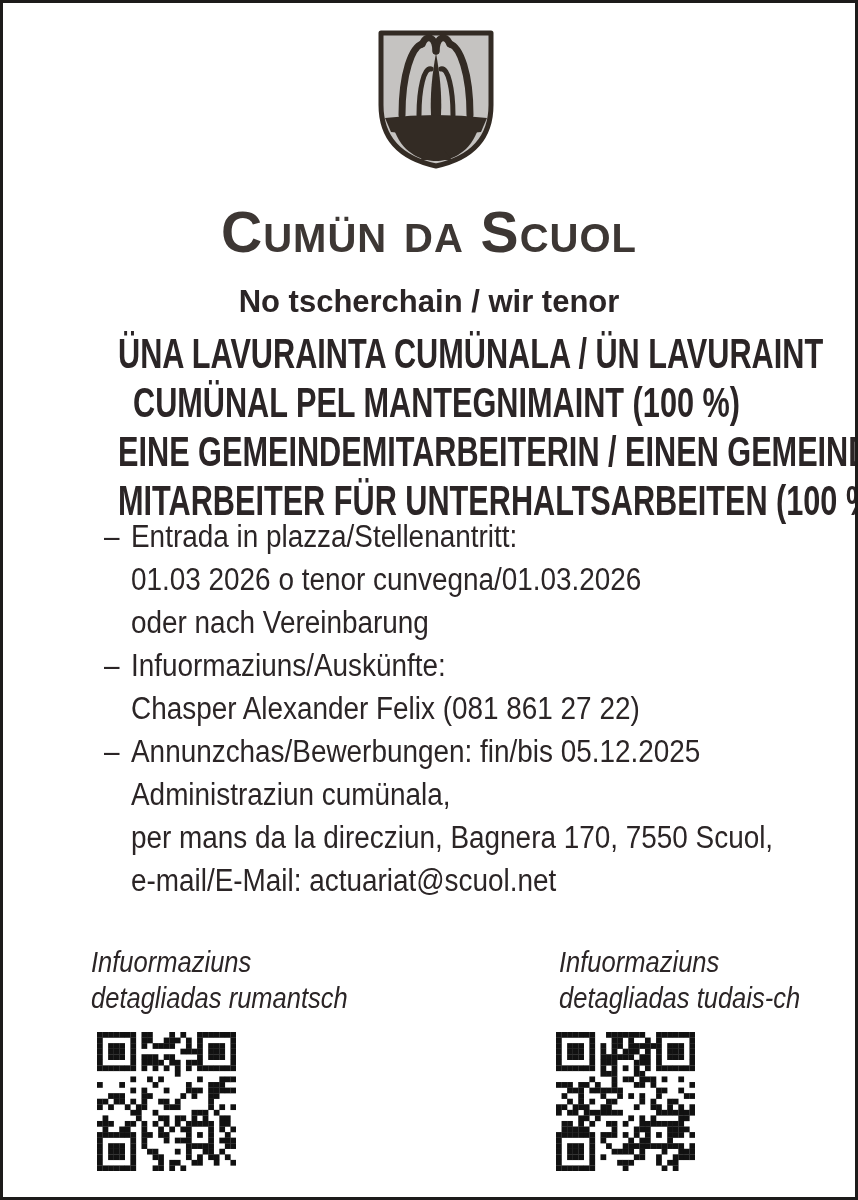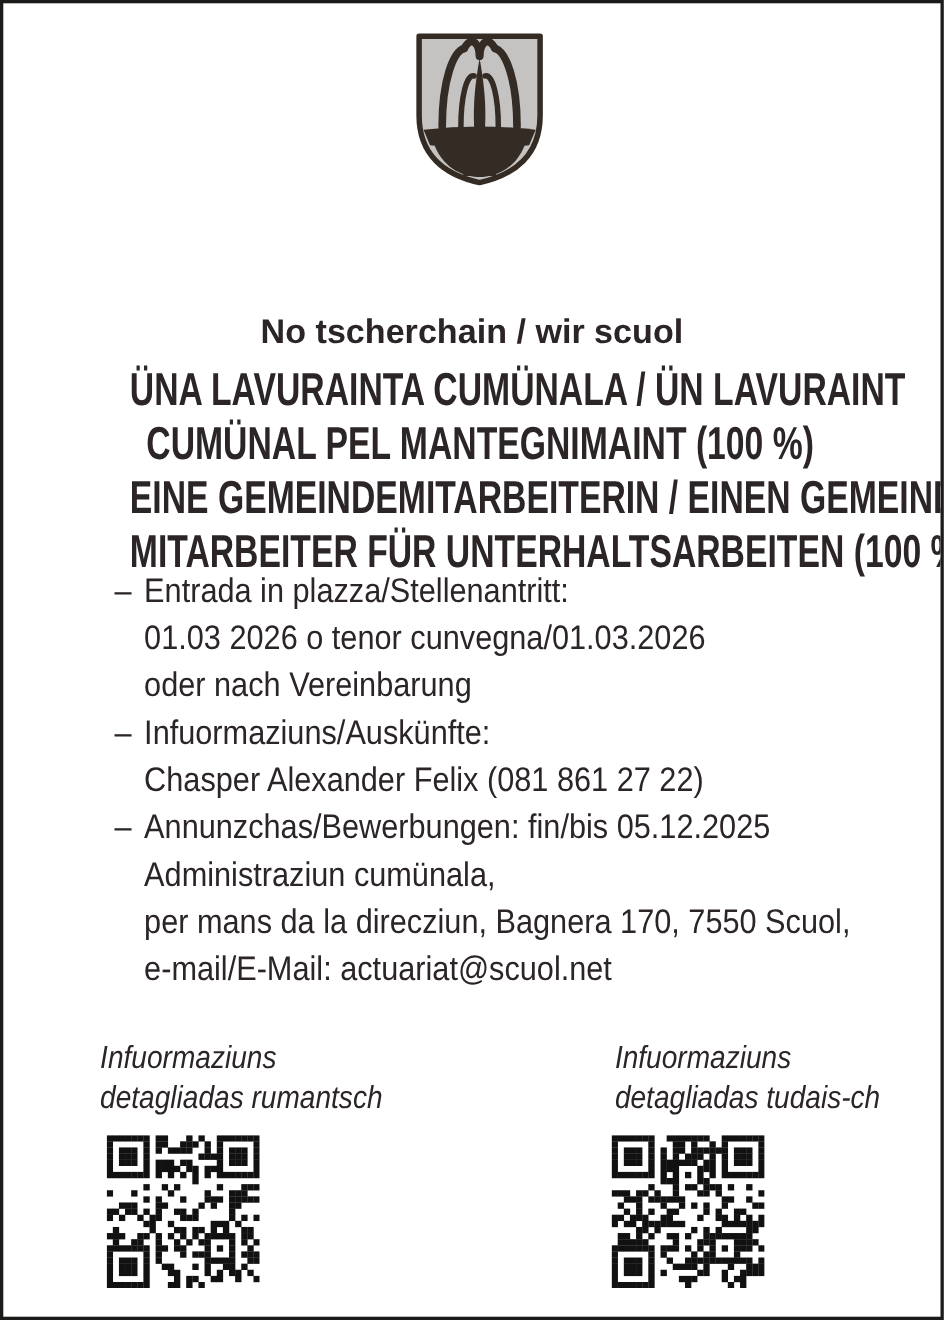--- a/index.html
+++ b/index.html
@@ -72,22 +72,23 @@
       </g>
       <g fill="var(--emblem-color)" stroke="none">
         <path d="M62,26 C58,48 56,68 57,88 L62,101 L67,88 C68,68 66,48 62,26 Z"></path>
         <path d="M11,91 Q62,85 113,91 L107,105 Q62,111 17,105 Z"></path>
         <path d="M21,105 C30,128 50,134 62,134 C74,134 94,128 103,105 Z"></path>
         <path d="M46,133 L78,133 L70,123 L54,123 Z"></path>
       </g>
     </svg>
   </div>
 
-
-  <div class="subtitle">No tscherchain / wir scuol</div>
+  <div class="title">Cumün da Scuol</div>
+
+  <div class="subtitle">No tscherchain / wir tenor</div>
 
   <div class="headline">
     <div class="hline">ÜNA LAVURAINTA CUMÜNALA / ÜN LAVURAINT</div>
     <div class="hline">CUMÜNAL PEL MANTEGNIMAINT (100 %)</div>
     <div class="hline">EINE GEMEINDEMITARBEITERIN / EINEN GEMEINDE-</div>
     <div class="hline">MITARBEITER FÜR UNTERHALTSARBEITEN (100 %)</div>
   </div>
 
   <div class="details">
     <div class="item">

